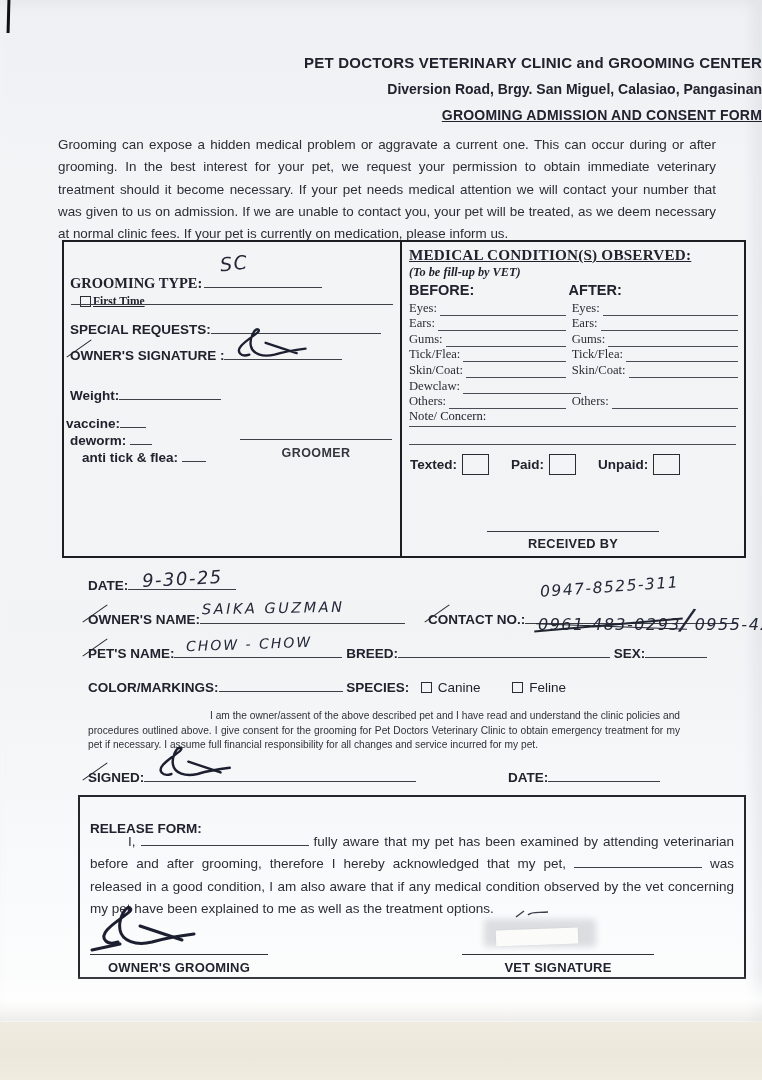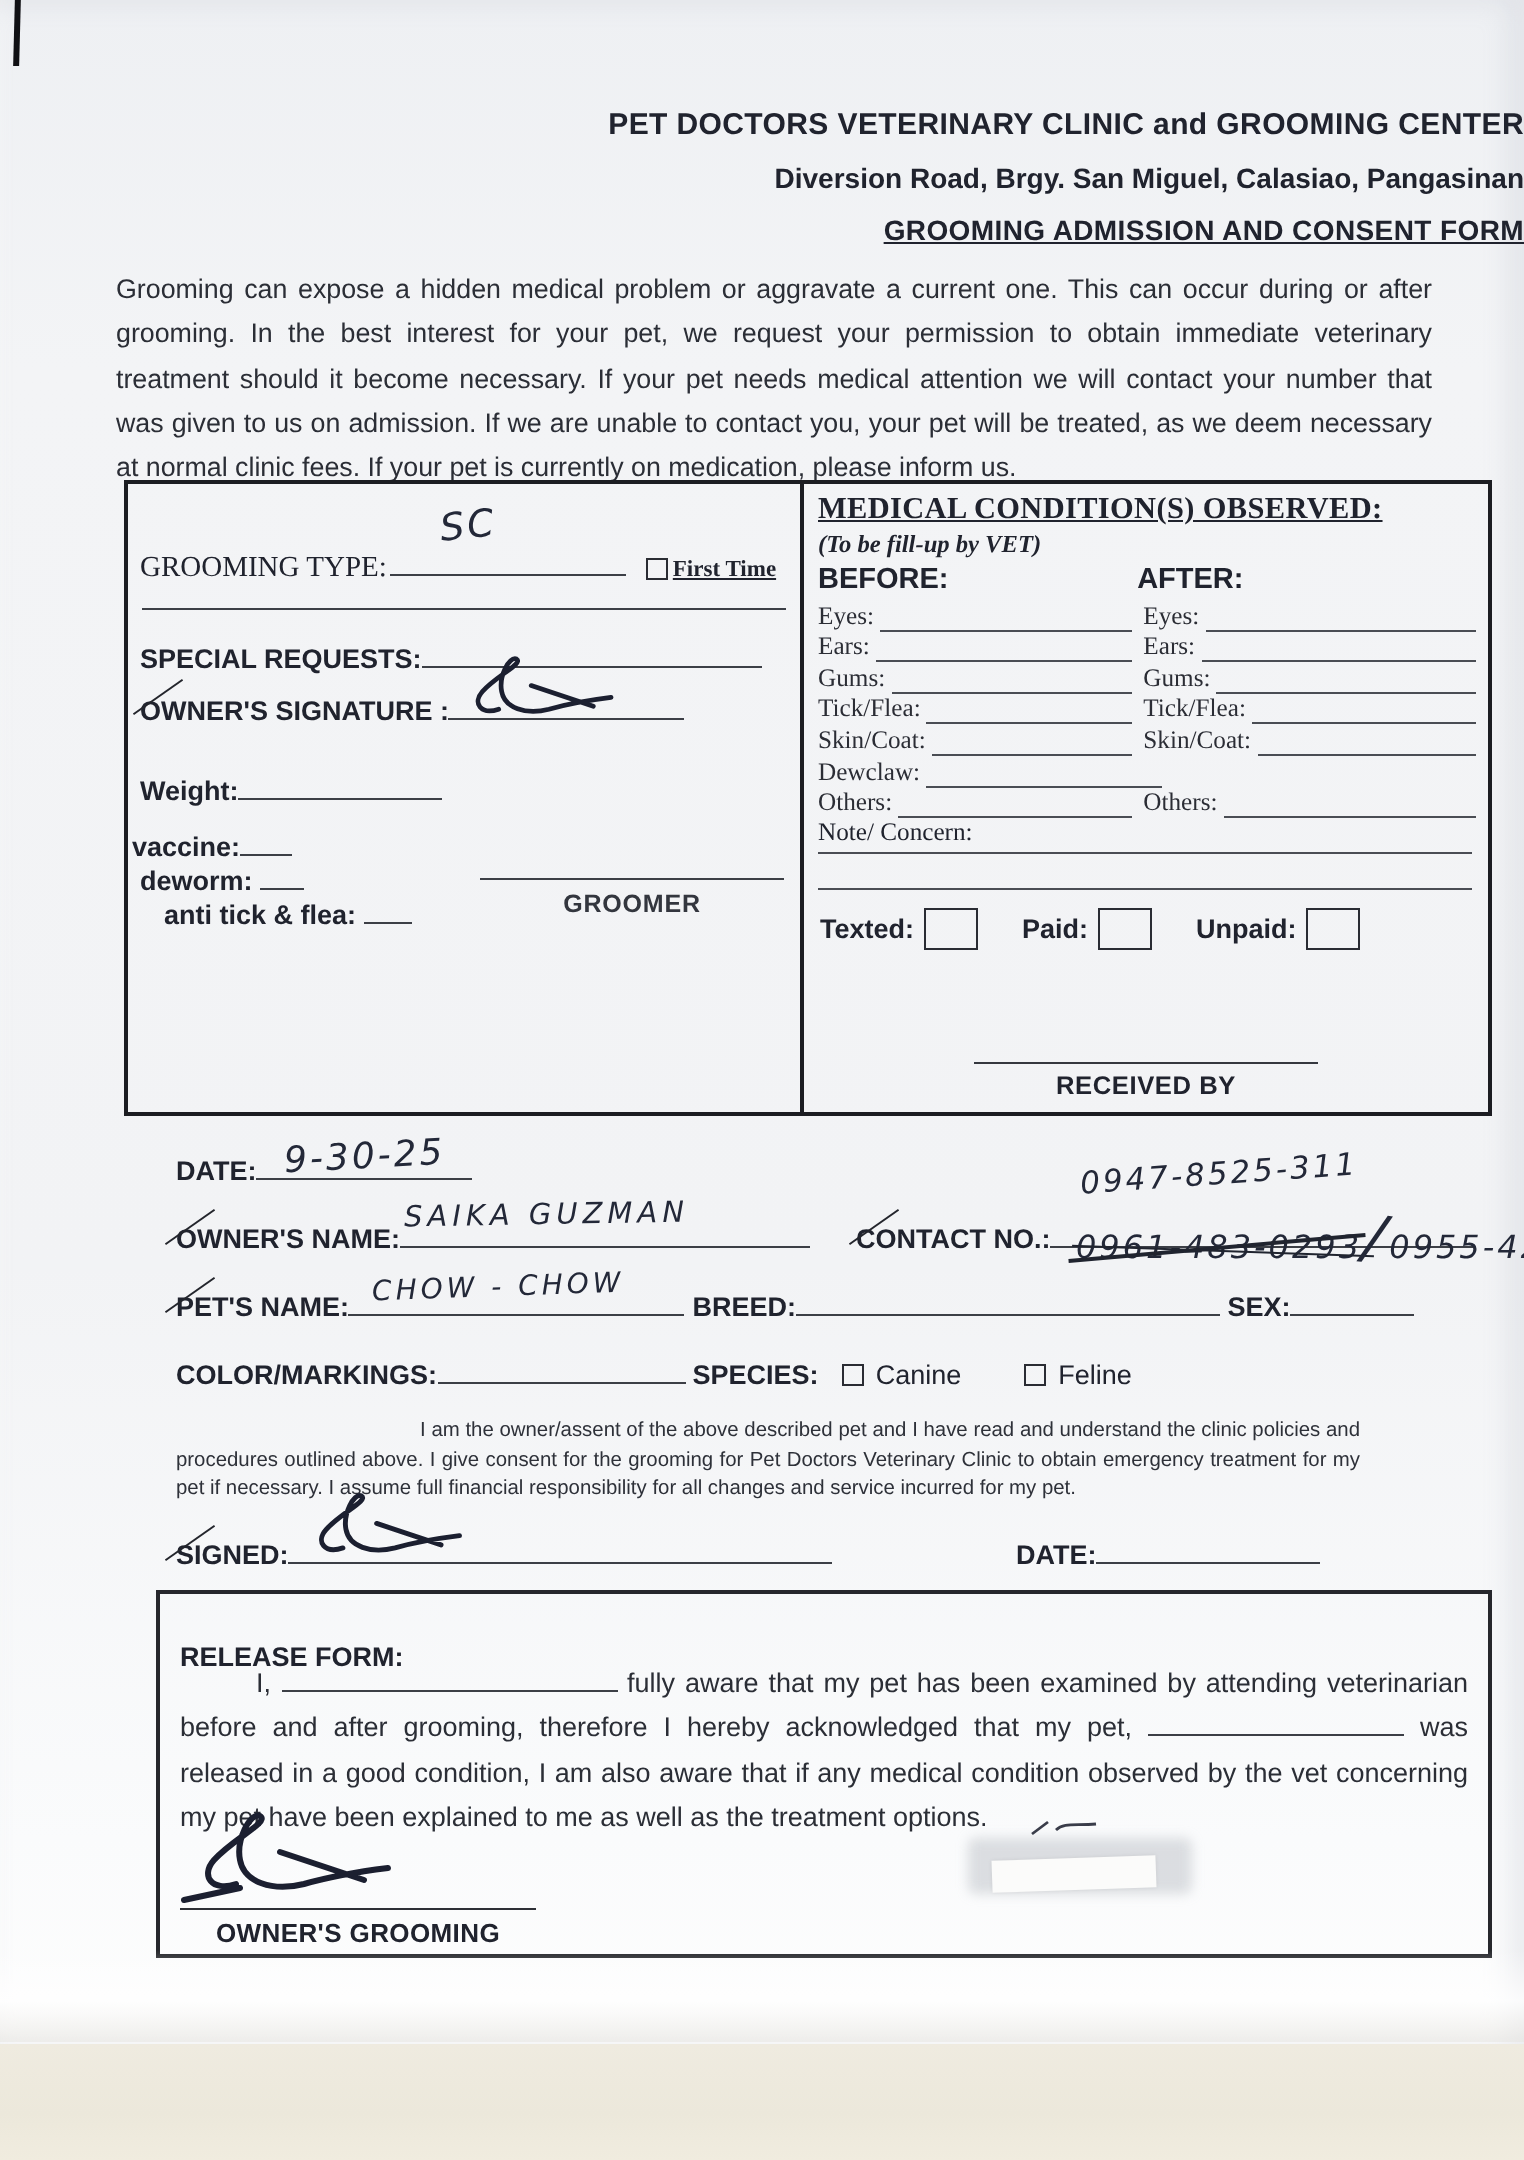--- a/index.html
+++ b/index.html
@@ -17,21 +17,21 @@
   .hdr .l2{font-size:14px;font-weight:bold;margin-bottom:10px;}
   .hdr .l3{font-size:14px;font-weight:bold;text-decoration:underline;letter-spacing:.2px;}
 
   .intro{position:absolute;top:134px;left:58px;width:658px;font-size:13.4px;line-height:22.3px;text-align:justify;color:#2b2e36;}
 
   .mainbox{position:absolute;left:62px;top:240px;width:680px;height:314px;border:2.5px solid #1c1d22;display:flex;background:transparent;}
   .leftcol{position:relative;width:336px;flex:none;}
   .rightcol{position:relative;flex:1;border-left:2px solid #1c1d22;padding:2px 6px 0 7px;}
 
   .u{display:inline-block;border-bottom:1.2px solid #3c3f46;height:13px;vertical-align:baseline;}
-  .serifb{font-family:"Liberation Serif",serif;font-weight:normal;}
+  .serifb{font-family:"Liberation Serif",serif;font-weight:bold;}
 
   .gt-row{position:absolute;left:6px;top:32px;width:326px;font-size:14.5px;}
   .gt-line{width:118px;margin-left:2px;}
   .hw{font-family:"DejaVu Sans",sans-serif;font-style:italic;color:#232838;letter-spacing:1.5px;}
   .hw-sc{position:absolute;left:150px;top:-22px;font-size:19px;transform:rotate(-6deg);}
   .ft{font-family:"Liberation Serif",serif;font-weight:bold;font-size:11.5px;text-decoration:underline;margin-left:10px;white-space:nowrap;}
   .cb{display:inline-block;border:1.3px solid #2a2c33;background:transparent;vertical-align:middle;}
   .cb.s{width:9px;height:9px;margin-right:2px;margin-top:-2px;}
   .full-line{position:absolute;left:7px;right:7px;top:62px;border-bottom:1.4px solid #3c3f46;}
   .sr-row{position:absolute;left:6px;top:78px;font-size:13.5px;font-weight:bold;}
@@ -305,18 +305,22 @@
       <div class="vet-smudge"></div>
       <div class="vet-tape"></div>
       <svg class="vet-marks" viewBox="0 0 40 10">
           <path d="M4,8 L12,2 M16,6 C20,2 26,4 36,3" stroke="#3a3d4a" fill="none" stroke-width="1.4"></path>
         </svg>
 
       <div class="sig-block" style="left:10px;top:156px;width:178px">
         <span class="sig-line"></span>
         <span class="sig-txt">OWNER'S GROOMING</span>
       </div>
+      <div class="sig-block" style="left:382px;top:156px;width:192px">
+        <span class="sig-line"></span>
+        <span class="sig-txt">VET SIGNATURE</span>
+      </div>
     </div>
 
     <div class="crease"></div>
   </div>
   <div class="tray"></div>
 </div>
 
 </body></html>

